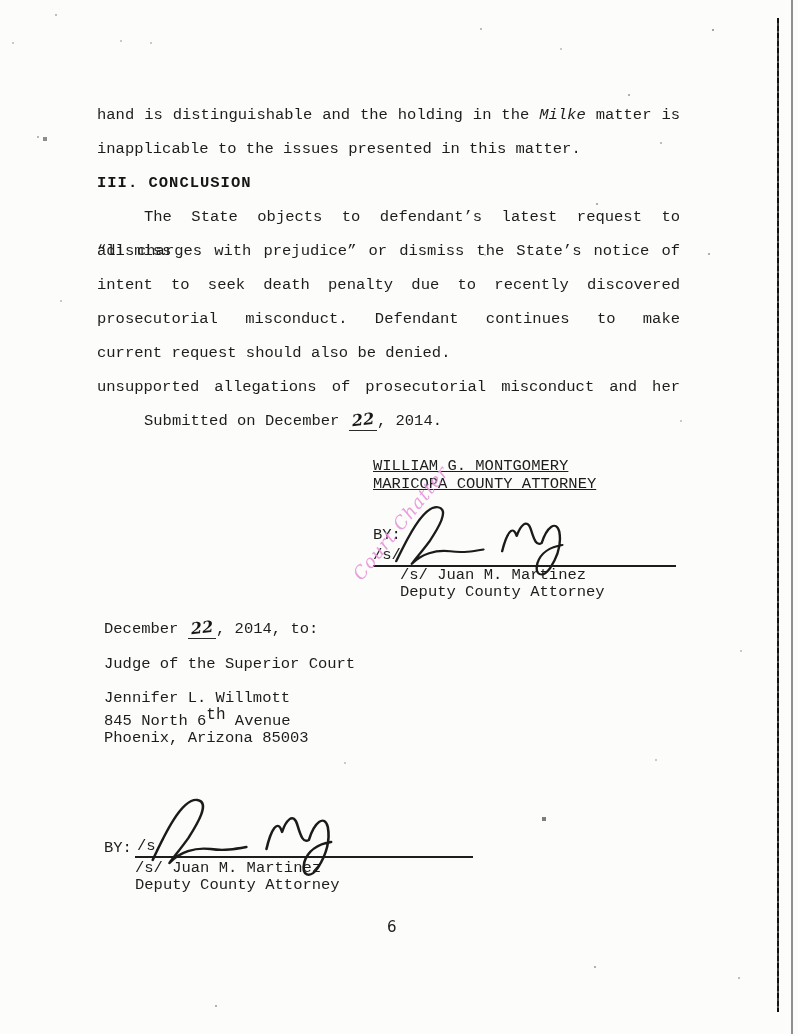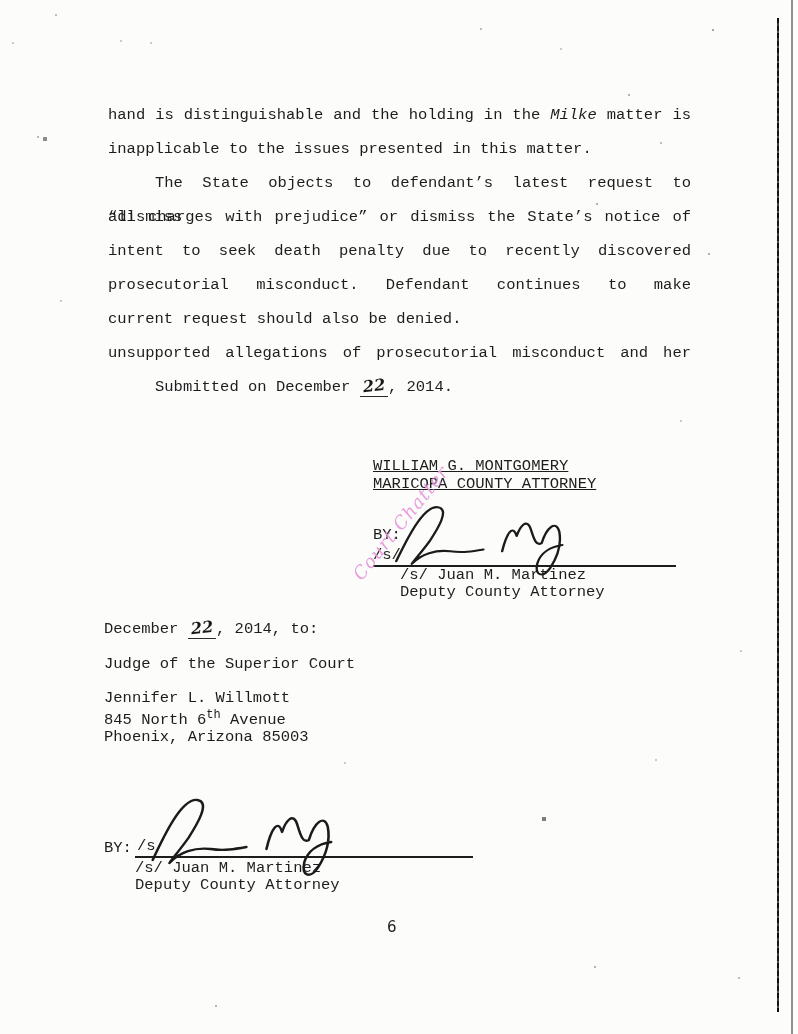--- a/index.html
+++ b/index.html
@@ -2,41 +2,41 @@
 <html><head>
 <meta charset="utf-8">
 <style>
   html,body{margin:0;padding:0;background:#e9e9e9;}
   .page{
     position:relative;width:798px;height:1034px;margin:0 auto;
     background:#fcfcfb;overflow:hidden;
     font-family:"Liberation Mono",monospace;color:#1d1d1d;
   }
   
-  .body-text{position:absolute;left:108px;top:98px;width:583px;
+  .body-text{position:absolute;left:97px;top:98px;width:583px;
     font-size:15.5px;line-height:34px;}
   .bline{height:34px;white-space:nowrap;}
   .jl{white-space:normal;text-align:justify;text-align-last:justify;}
   .ind{display:inline-block;width:47px;}
   .it{font-style:italic;}
   .hd{font-weight:bold;letter-spacing:1px;color:#151515;}
   
   .hand-wrap{display:inline-block;border-bottom:1.5px solid #2a2a2a;padding:0 3px;line-height:18px;}
   .hand{display:inline-block;font-family:"DejaVu Serif",serif;font-style:italic;font-weight:bold;
     font-size:16px;transform:rotate(-6deg);color:#181818;}
   
   .atty{position:absolute;left:373px;top:458px;font-size:15.5px;line-height:17.5px;text-decoration:underline;}
   .by1{position:absolute;left:373px;top:526px;font-size:15.5px;}
   .sline1{position:absolute;left:373px;top:540px;width:303px;height:25px;border-bottom:2px solid #1d1d1d;}
   .sline1 span{position:absolute;left:0;bottom:1px;font-size:15.5px;}
   .signer1{position:absolute;left:400px;top:567px;font-size:15.5px;line-height:17px;}
   
   .copyblk{position:absolute;left:104px;top:619px;font-size:15.5px;line-height:17px;}
   .copyblk .gap{height:17px;}
-  sup{font-size:12px;}
+  sup{font-size:16px;}
   
   .byrow{position:absolute;left:104px;top:840px;width:369px;height:18px;font-size:15.5px;}
   .byrow .by-label{position:absolute;left:0;bottom:1px;}
   .sline2{position:absolute;left:31px;right:0;bottom:0;height:19px;border-bottom:2px solid #1d1d1d;}
   .sline2 span{position:absolute;left:2px;bottom:1px;}
   .signer2{position:absolute;left:135px;top:860px;font-size:15.5px;line-height:17px;}
   
   .sig{position:absolute;z-index:5;}
   .sig1{left:390px;top:500px;}
   .sig2{left:146px;top:792px;}
@@ -71,20 +71,21 @@
 </head>
 <body>
 
 <div class="page">
 
   <div class="watermark" style="color:#e896dc">Court Chatter</div>
 
   <div class="body-text">
     <div class="bline jl"><span>hand is distinguishable and the holding in the </span><span class="it">Milke</span><span> matter is</span></div>
     <div class="bline">inapplicable to the issues presented in this matter.</div>
+    <div class="bline hd">III. CONCLUSION</div>
     <div class="bline jl"><span class="ind"></span><span>The State objects to defendant’s latest request to “dismiss</span></div>
     <div class="bline jl">all charges with prejudice” or dismiss the State’s notice of</div>
     <div class="bline jl">intent to seek death penalty due to recently discovered</div>
     <div class="bline jl">prosecutorial misconduct. Defendant continues to make</div>
     <div class="bline">current request should also be denied.</div>
     <div class="bline jl">unsupported allegations of prosecutorial misconduct and her</div>
     <div class="bline"><span class="ind"></span><span>Submitted on December </span><span class="hand-wrap"><span class="hand">22</span></span><span>, 2014.</span></div>
   </div>
 
   <div class="atty">

